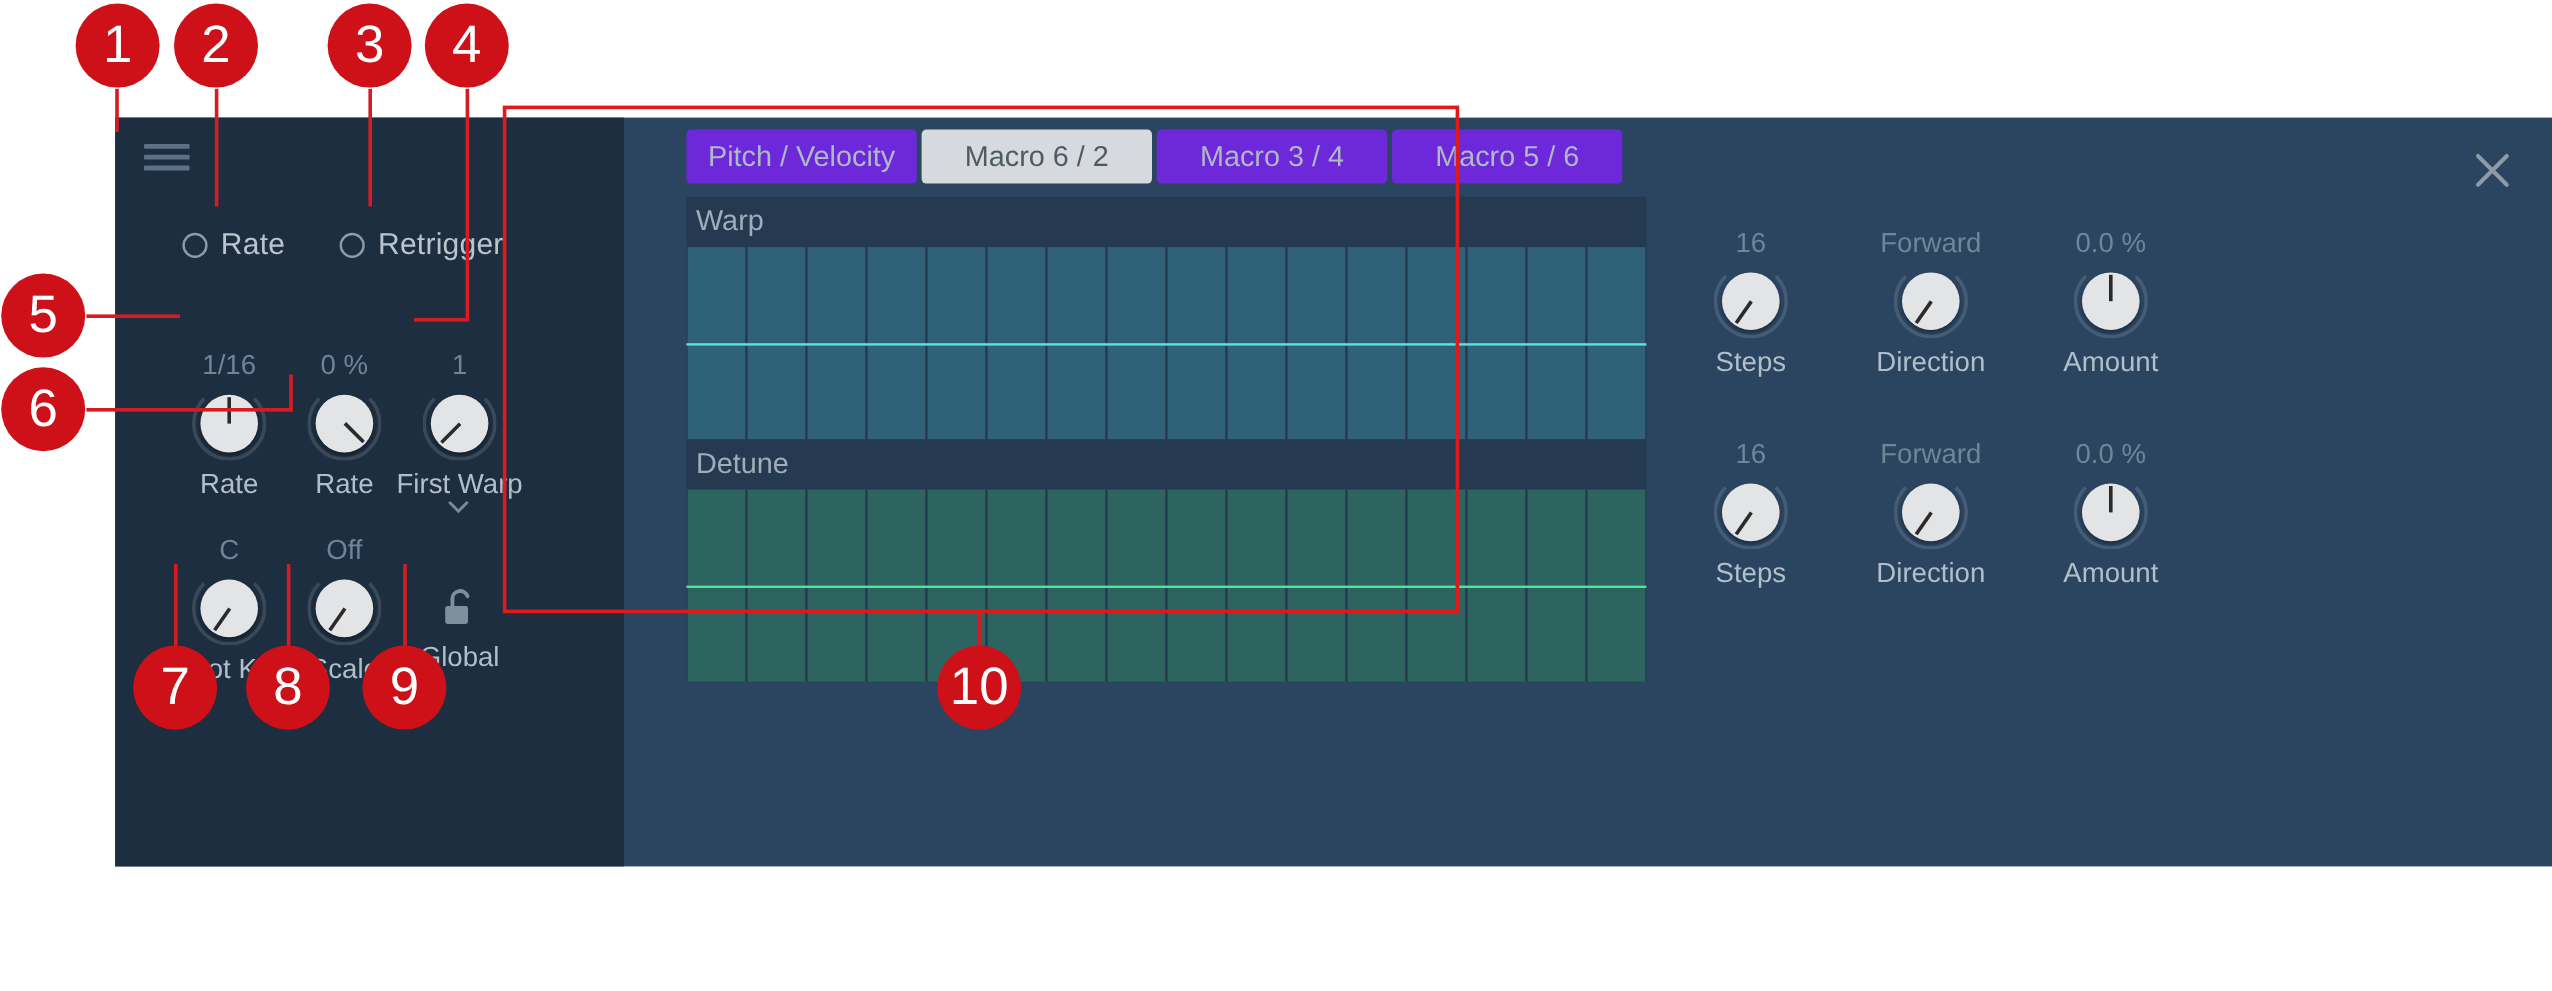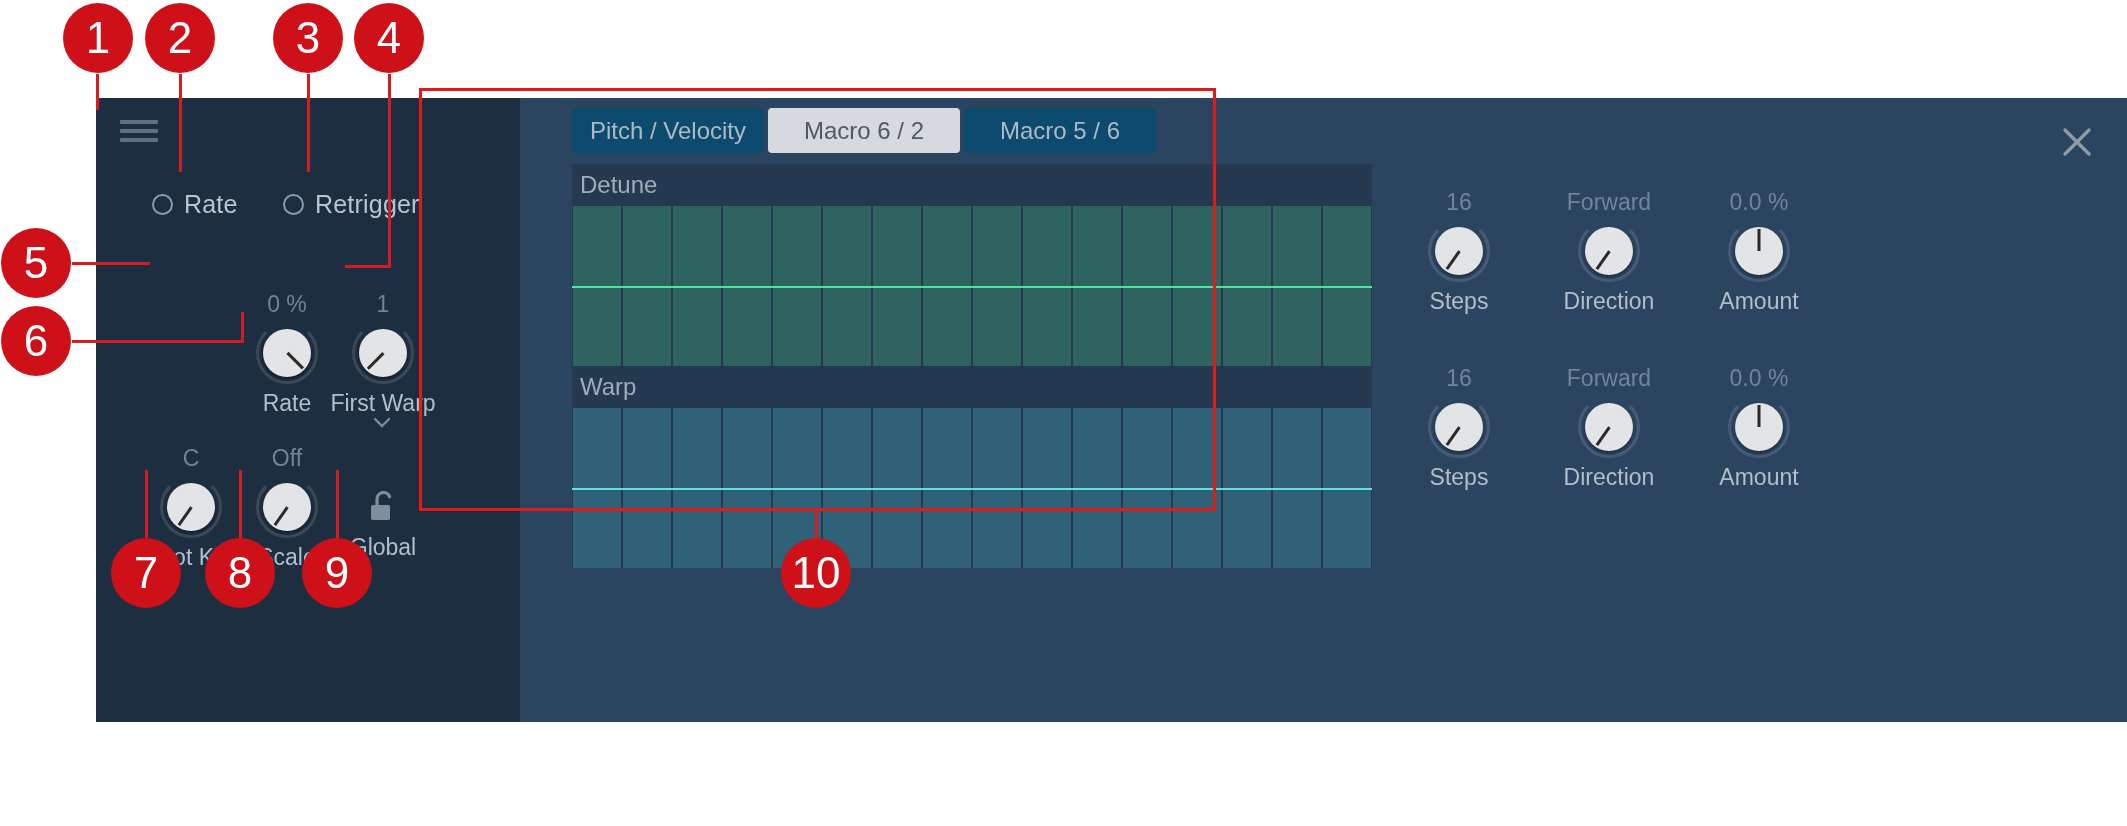--- a/index.html
+++ b/index.html
@@ -101,21 +101,21 @@
   .close-btn svg{display:block;}
 
   
   .tabbar{
     position:absolute;left:28px;top:10px;
     display:flex;gap:4px;
   }
   .tab{
     width:192px;height:45px;
     display:flex;align-items:center;justify-content:center;
-    background:#0c4a6e;color:#aeb9c4;
+    background:#6d28d9;color:#aeb9c4;
     font-size:24px;border-radius:4px;cursor:pointer;
     white-space:nowrap;
   }
   .tab.active{background:#d6dade;color:#4f5a64;}
 
   
   .lanes{position:absolute;left:28px;top:66px;width:800px;}
   .lane-head{
     height:42px;line-height:42px;
     color:#9fadb9;font-size:24px;padding-left:8px;
@@ -172,20 +172,29 @@
         <div class="radio" id="radio-latch">
           <span class="dot"></span>
           <span class="txt">Rate</span>
         </div>
         <div class="radio" id="radio-retrigger">
           <span class="dot"></span>
           <span class="txt">Retrigger</span>
         </div>
       </div>
 
+      <div class="knob-group" style="left:40px;top:192px;">
+        <div class="knob-val">1/16</div>
+        <div class="knob">
+          <div class="ring" style="transform: rotate(0deg);"></div>
+          <div class="cap"></div>
+          <div class="ptr" style="transform: rotate(180deg);"></div>
+        </div>
+        <div class="knob-lbl">Rate</div>
+      </div>
 
       <div class="knob-group" style="left:136px;top:192px;">
         <div class="knob-val">0 %</div>
         <div class="knob">
           <div class="ring" style="transform: rotate(0deg);"></div>
           <div class="cap"></div>
           <div class="ptr" style="transform: rotate(315deg);"></div>
         </div>
         <div class="knob-lbl">Rate</div>
       </div>
@@ -243,24 +252,48 @@
 
       <div class="close-btn">
         <svg width="36" height="36" viewBox="0 0 36 36">
           <path d="M6 6 L30 30 M30 6 L6 30" stroke="#8e9aa6" stroke-width="3.4" stroke-linecap="round"></path>
         </svg>
       </div>
 
       <div class="tabbar">
         <div class="tab">Pitch / Velocity</div>
         <div class="tab active">Macro 6 / 2</div>
+        <div class="tab">Macro 3 / 4</div>
         <div class="tab">Macro 5 / 6</div>
       </div>
 
       <div class="lanes">
+
+        <div>
+          <div class="lane-head">Warp</div>
+          <div class="lane-grid" id="lane-warp">
+            <div class="cell" style="background: rgb(47, 97, 120);"></div>
+              <div class="cell" style="background: rgb(47, 97, 120);"></div>
+              <div class="cell" style="background: rgb(47, 97, 120);"></div>
+              <div class="cell" style="background: rgb(47, 97, 120);"></div>
+              <div class="cell" style="background: rgb(47, 97, 120);"></div>
+              <div class="cell" style="background: rgb(47, 97, 120);"></div>
+              <div class="cell" style="background: rgb(47, 97, 120);"></div>
+              <div class="cell" style="background: rgb(47, 97, 120);"></div>
+              <div class="cell" style="background: rgb(47, 97, 120);"></div>
+              <div class="cell" style="background: rgb(47, 97, 120);"></div>
+              <div class="cell" style="background: rgb(47, 97, 120);"></div>
+              <div class="cell" style="background: rgb(47, 97, 120);"></div>
+              <div class="cell" style="background: rgb(47, 97, 120);"></div>
+              <div class="cell" style="background: rgb(47, 97, 120);"></div>
+              <div class="cell" style="background: rgb(47, 97, 120);"></div>
+              <div class="cell" style="background: rgb(47, 97, 120);"></div>
+              <div class="center-line" style="background: rgb(95, 225, 225); top: 50%;"></div>
+          </div>
+        </div>
 
         <div>
           <div class="lane-head">Detune</div>
           <div class="lane-grid" id="lane-detune">
             <div class="cell" style="background: rgb(46, 100, 96);"></div>
               <div class="cell" style="background: rgb(46, 100, 96);"></div>
               <div class="cell" style="background: rgb(46, 100, 96);"></div>
               <div class="cell" style="background: rgb(46, 100, 96);"></div>
               <div class="cell" style="background: rgb(46, 100, 96);"></div>
               <div class="cell" style="background: rgb(46, 100, 96);"></div>
@@ -268,43 +301,20 @@
               <div class="cell" style="background: rgb(46, 100, 96);"></div>
               <div class="cell" style="background: rgb(46, 100, 96);"></div>
               <div class="cell" style="background: rgb(46, 100, 96);"></div>
               <div class="cell" style="background: rgb(46, 100, 96);"></div>
               <div class="cell" style="background: rgb(46, 100, 96);"></div>
               <div class="cell" style="background: rgb(46, 100, 96);"></div>
               <div class="cell" style="background: rgb(46, 100, 96);"></div>
               <div class="cell" style="background: rgb(46, 100, 96);"></div>
               <div class="cell" style="background: rgb(46, 100, 96);"></div>
               <div class="center-line" style="background: rgb(79, 227, 160); top: 50%;"></div>
-          </div>
-        </div>
-
-        <div>
-          <div class="lane-head">Warp</div>
-          <div class="lane-grid" id="lane-warp">
-            <div class="cell" style="background: rgb(47, 97, 120);"></div>
-              <div class="cell" style="background: rgb(47, 97, 120);"></div>
-              <div class="cell" style="background: rgb(47, 97, 120);"></div>
-              <div class="cell" style="background: rgb(47, 97, 120);"></div>
-              <div class="cell" style="background: rgb(47, 97, 120);"></div>
-              <div class="cell" style="background: rgb(47, 97, 120);"></div>
-              <div class="cell" style="background: rgb(47, 97, 120);"></div>
-              <div class="cell" style="background: rgb(47, 97, 120);"></div>
-              <div class="cell" style="background: rgb(47, 97, 120);"></div>
-              <div class="cell" style="background: rgb(47, 97, 120);"></div>
-              <div class="cell" style="background: rgb(47, 97, 120);"></div>
-              <div class="cell" style="background: rgb(47, 97, 120);"></div>
-              <div class="cell" style="background: rgb(47, 97, 120);"></div>
-              <div class="cell" style="background: rgb(47, 97, 120);"></div>
-              <div class="cell" style="background: rgb(47, 97, 120);"></div>
-              <div class="cell" style="background: rgb(47, 97, 120);"></div>
-              <div class="center-line" style="background: rgb(95, 225, 225); top: 50%;"></div>
           </div>
         </div>
 
       </div>
 
       <div class="cluster" style="left:860px;top:90px;">
         <div class="knob-group" style="position:relative;left:0;top:0;">
           <div class="knob-val">16</div>
           <div class="knob">
             <div class="ring" style="transform: rotate(0deg);"></div>

